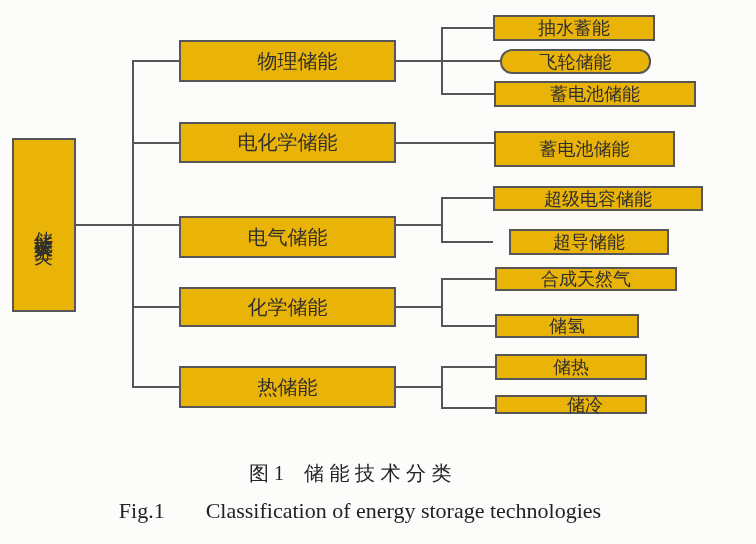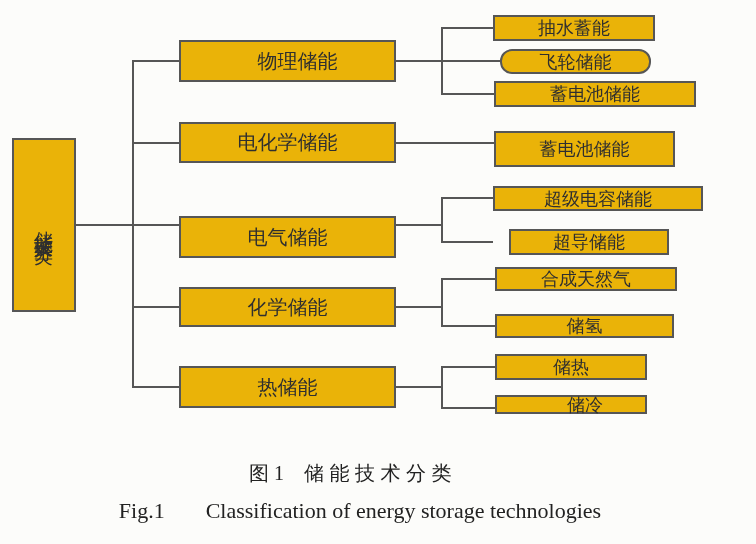--- a/index.html
+++ b/index.html
@@ -134,21 +134,21 @@
   </div>
   <div class="node leaf" style="left:493px; top:186px; width:210px; height:25px;">
     <span>超级电容储能</span>
   </div>
   <div class="node leaf" style="left:493px; top:229px; width:160px; height:26px;margin-left:16px;">
     <span>超导储能</span>
   </div>
   <div class="node leaf" style="left:495px; top:267px; width:182px; height:24px;">
     <span>合成天然气</span>
   </div>
-  <div class="node leaf" style="left:495px; top:314px; width:179px; height:24px;">
+  <div class="node leaf" style="left:495px; top:314px; width:144px; height:24px;">
     <span>储氢</span>
   </div>
   <div class="node leaf" style="left:495px; top:354px; width:152px; height:26px;">
     <span>储热</span>
   </div>
   <div class="node leaf" style="left:495px; top:395px; width:152px; height:19px;padding-left:28px;">
     <span>储冷</span>
   </div>
 
   <div class="caption-zh">

